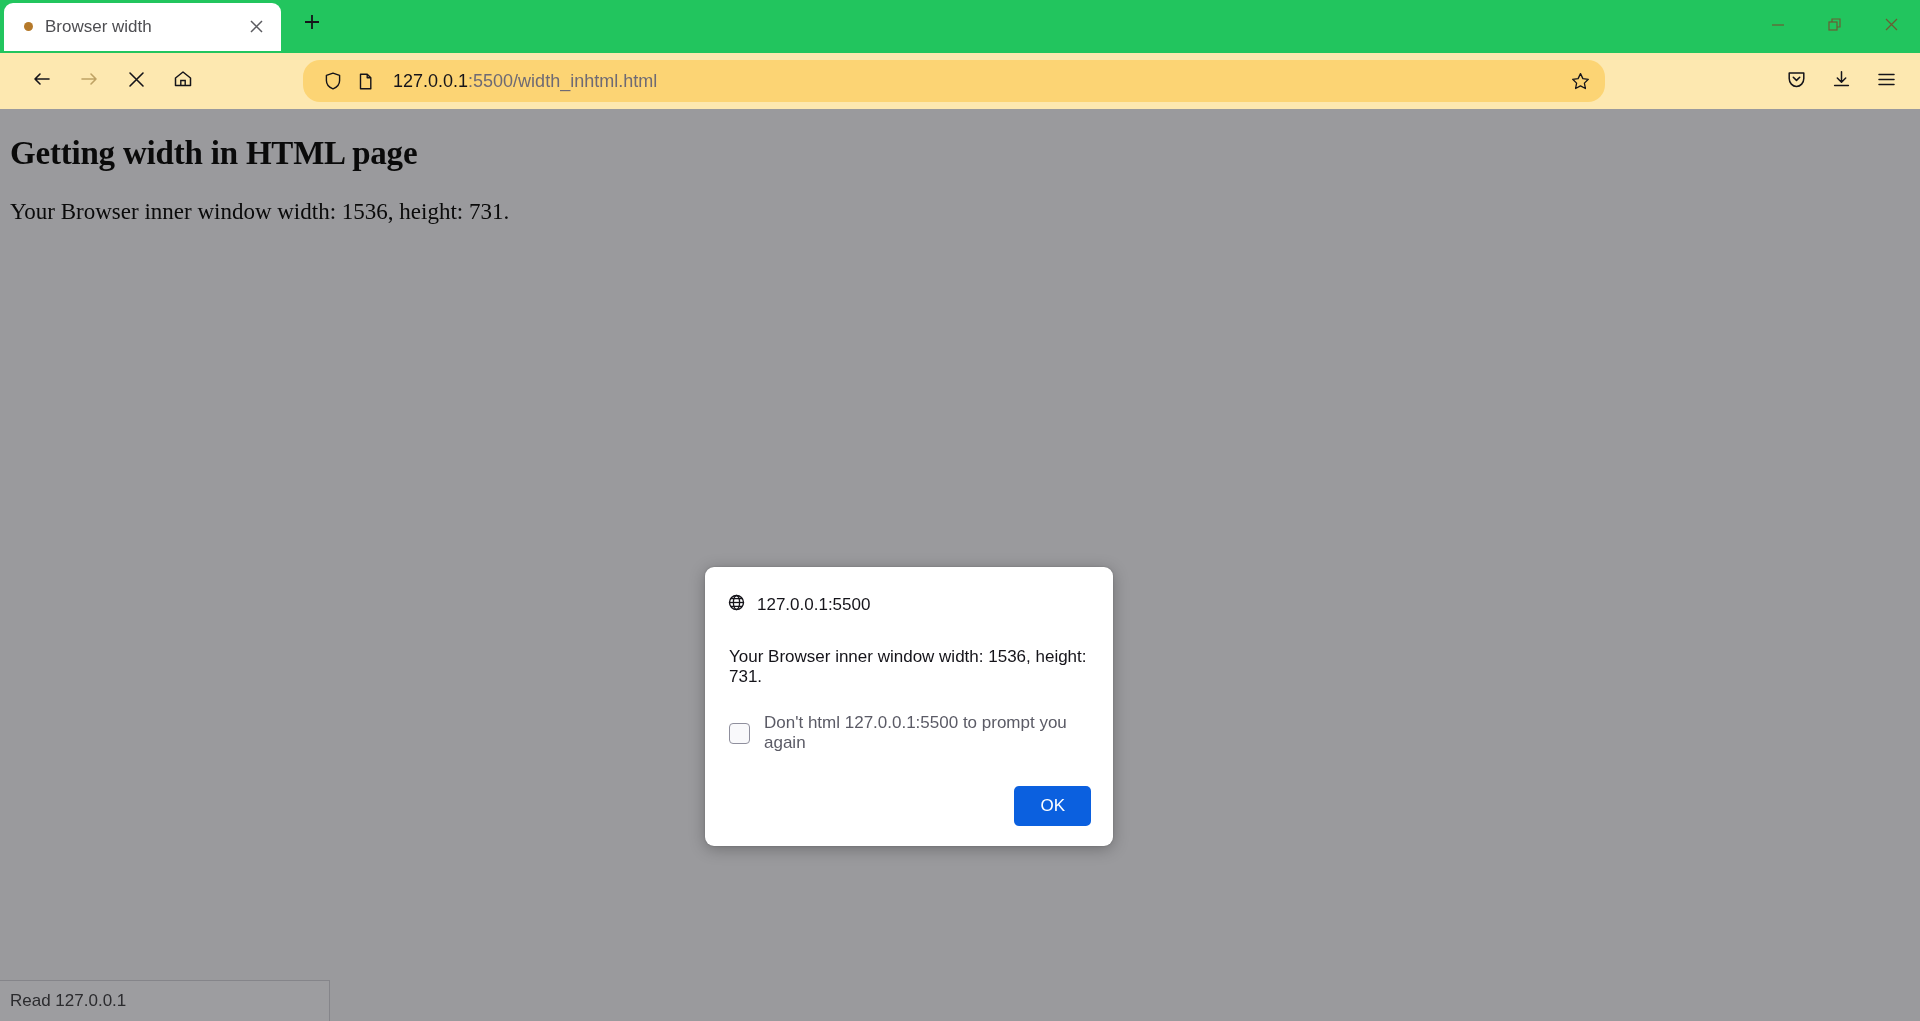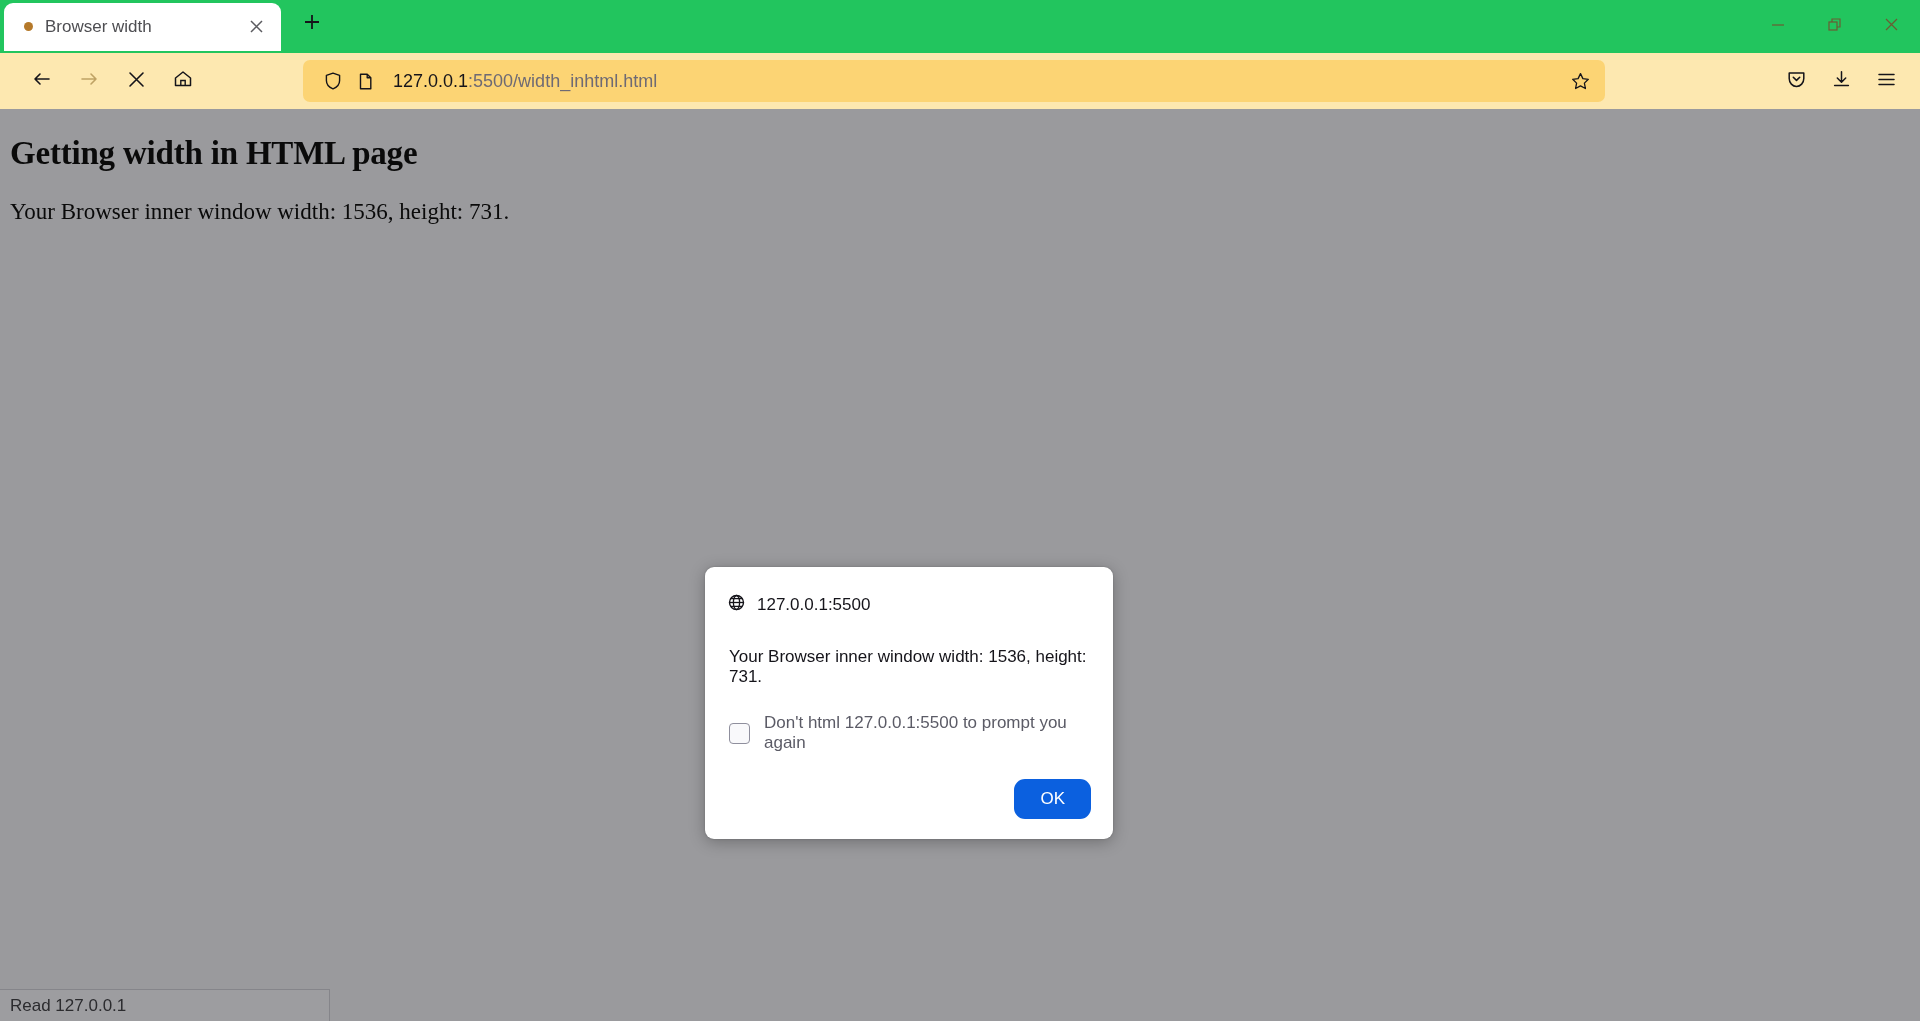--- a/index.html
+++ b/index.html
@@ -117,21 +117,21 @@
   .nav-btn.fwd  { margin-left: 7px; }
   .nav-btn.stop { margin-left: 7px; }
   .nav-btn.home { margin-left: 7px; }
 
   .urlbar {
     flex: 1 1 auto;
     height: 42px;
     margin: 0 22px 0 100px;
     max-width: 1302px;
     background: #fcd474;
-    border-radius: 7px;
+    border-radius: 17px;
     display: flex;
     align-items: center;
     padding: 0 8px 0 14px;
   }
 
   .url-icon {
     width: 32px;
     height: 32px;
     display: flex;
     align-items: center;
@@ -193,21 +193,21 @@
     color: #0a0a0a;
     margin: 27px 0 0 10px;
   }
 
   
   .statusbar {
     position: absolute;
     left: 0;
     bottom: 0;
     width: 330px;
-    height: 32px;
+    height: 41px;
     background: #9d9da0;
     border-top: 1px solid #85858a;
     border-right: 1px solid #85858a;
     display: flex;
     align-items: center;
     padding-left: 10px;
     font-size: 17px;
     color: #2b2b2e;
   }
 
@@ -265,23 +265,24 @@
     justify-content: flex-end;
     margin-top: 26px;
   }
 
   .dlg-ok {
     background: #0b60df;
     color: #ffffff;
     font-size: 17px;
     font-family: "Liberation Sans", sans-serif;
     border: none;
-    border-radius: 11px;
+    border-radius: 5px;
     padding: 10px 26px;
     min-width: 64px;
+    margin-top: 7px;
   }
 </style>
 </head>
 <body>
 
 <div class="tabstrip">
 
   <div class="tab">
     <span class="tab-favicon"></span>
     <span class="tab-title">Browser width</span>

